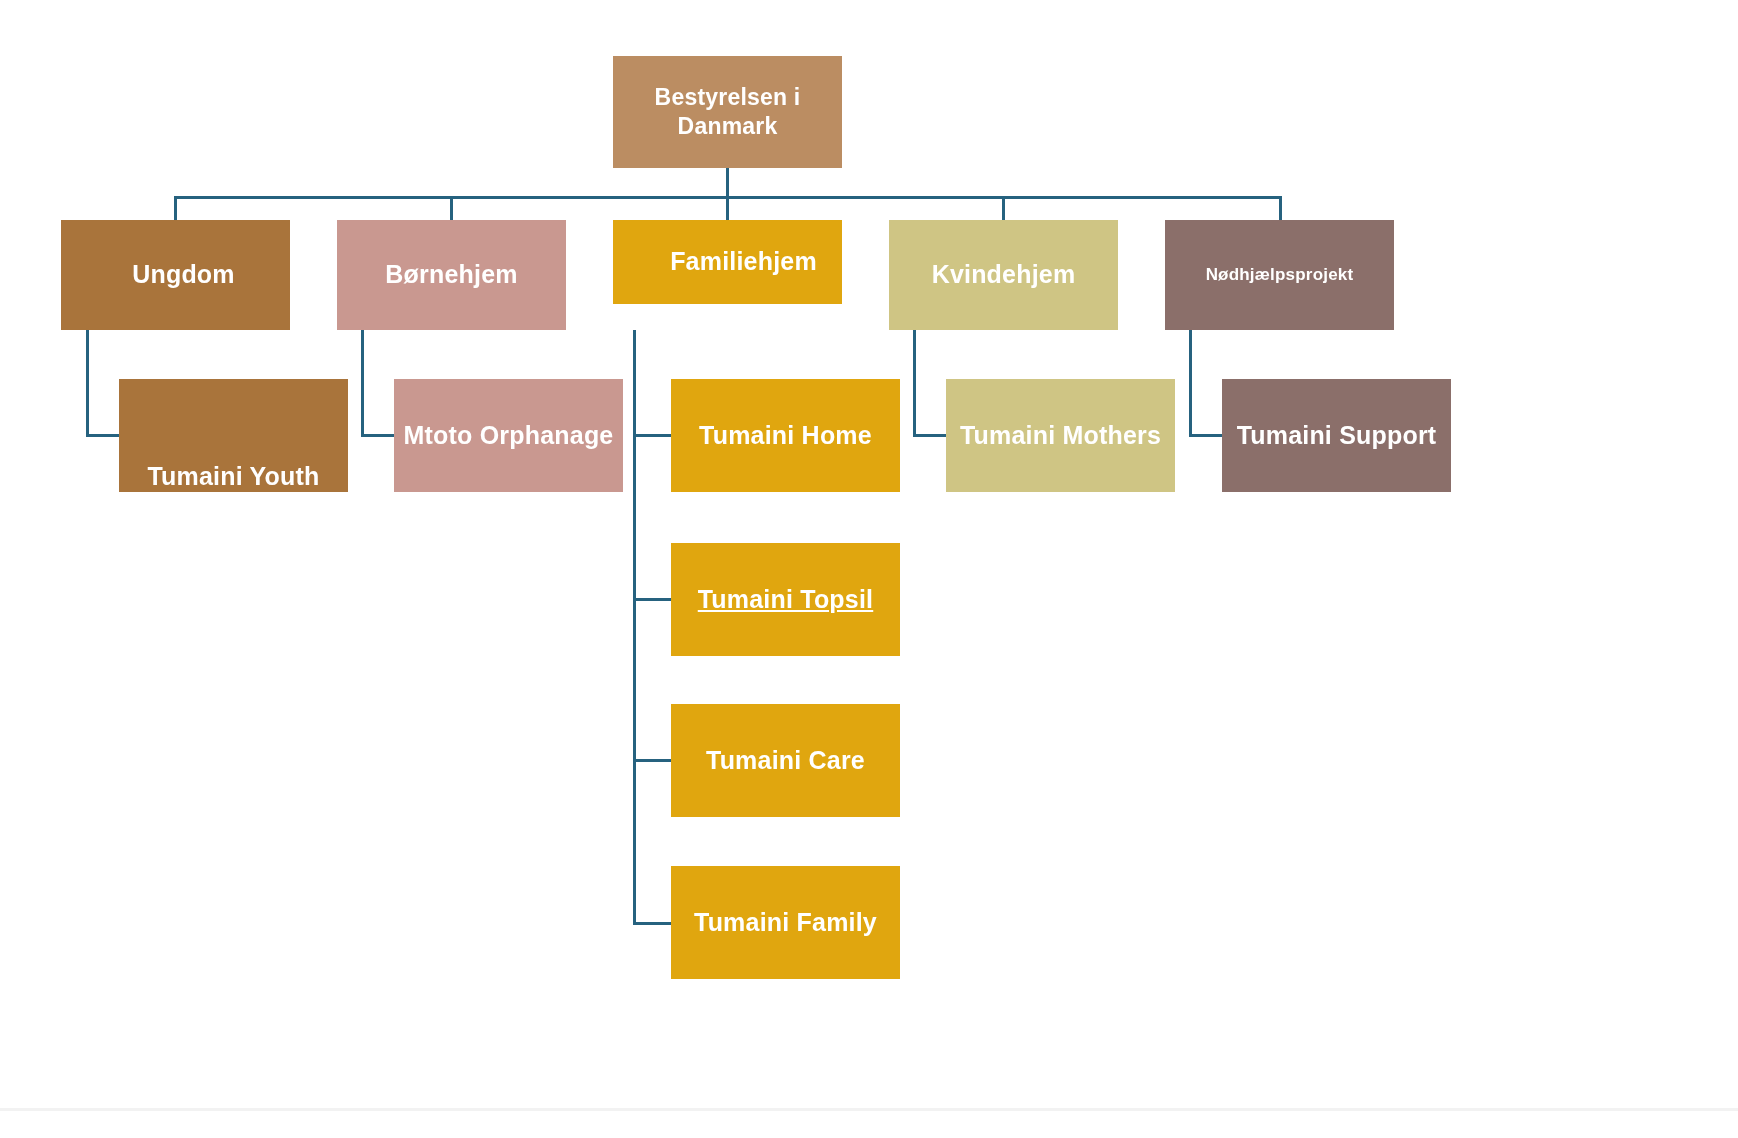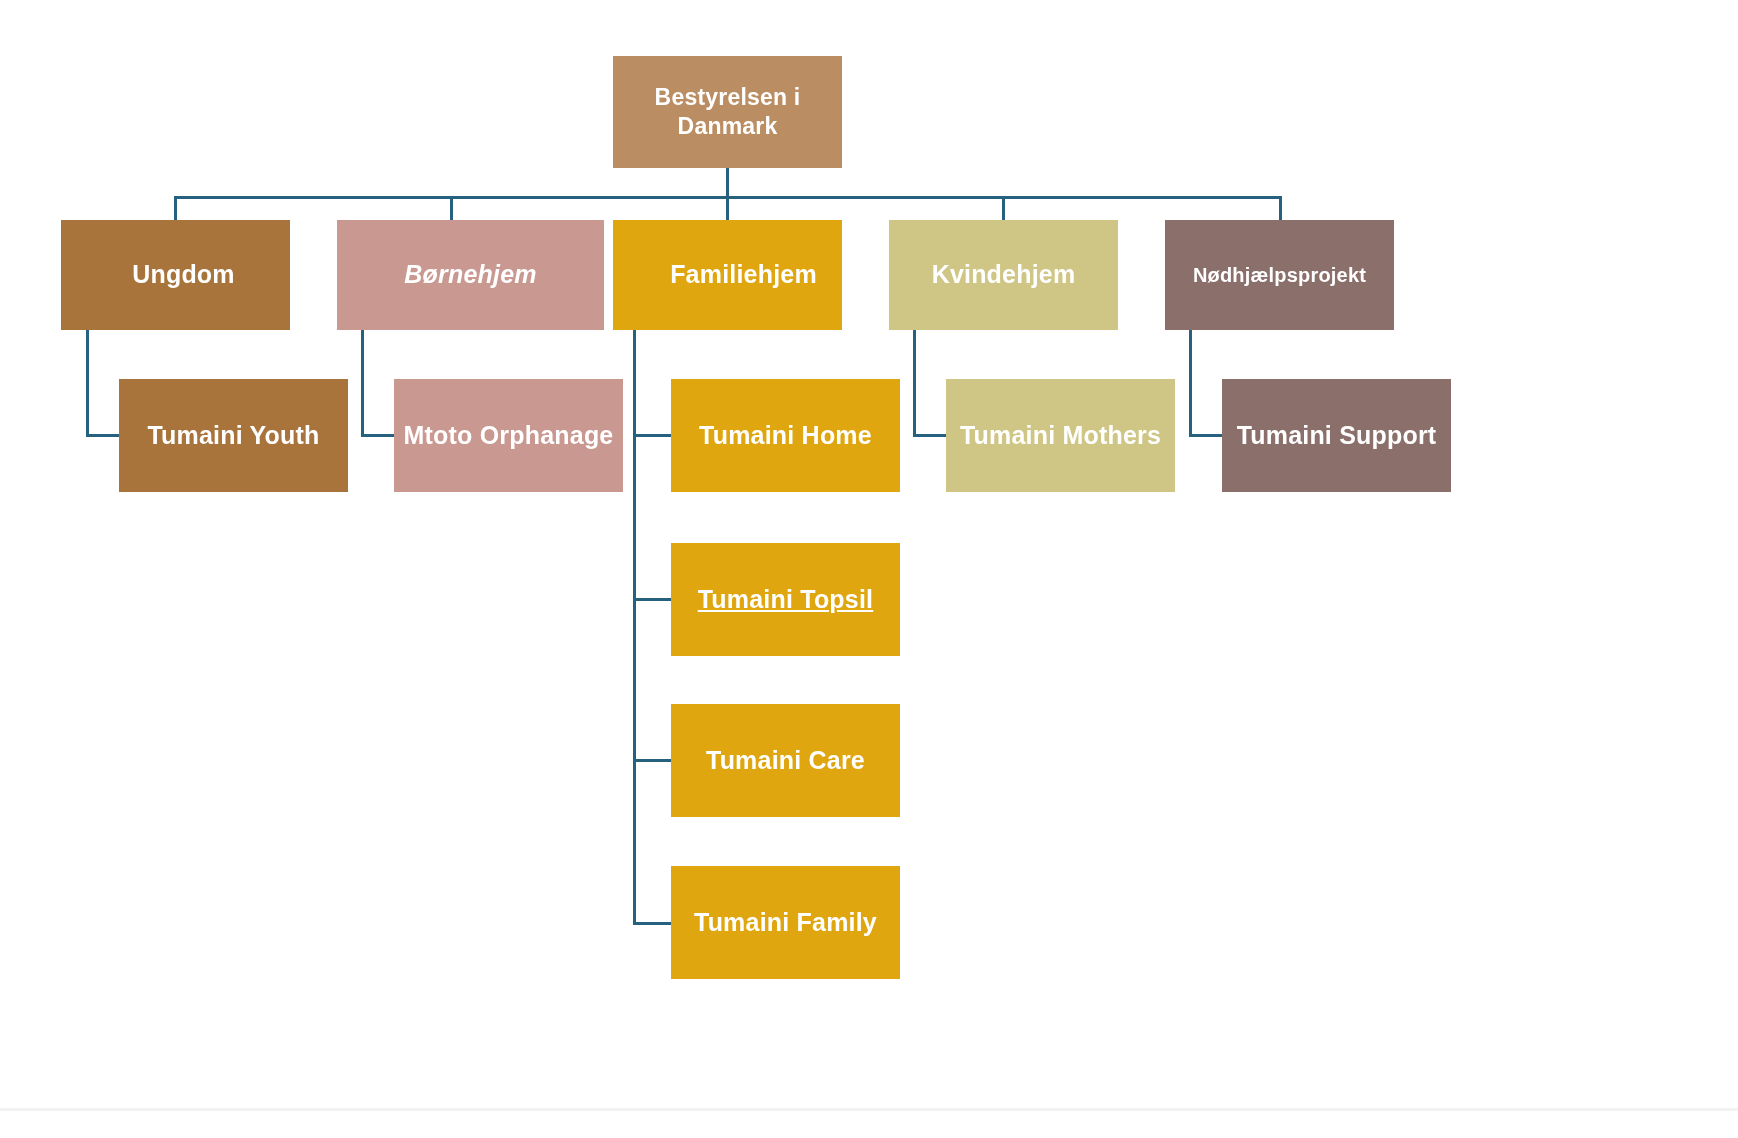--- a/index.html
+++ b/index.html
@@ -83,37 +83,37 @@
   <div class="conn conn-h" style="left:1189px; top:434px; width:35px;"></div>
 
   <div class="node wrap" style="left:613px; top:56px; width:229px; height:112px; background:#bb8d62; font-size:23px;justify-content:center;">
     <span>Bestyrelsen i Danmark</span>
   </div>
 
   <div class="node" style="left:61px; top:220px; width:229px; height:110px; background:#a9743b; font-size:25px;padding-left:16px;">
     <span>Ungdom</span>
   </div>
 
-  <div class="node" style="left:337px; top:220px; width:267px; height:110px; background:#c99890; font-size:25px;font-style:italic;">
+  <div class="node" style="left:337px; top:220px; width:229px; height:110px; background:#c99890; font-size:25px;">
     <span>Børnehjem</span>
   </div>
 
-  <div class="node" style="left:613px; top:220px; width:229px; height:110px; background:#e0a60f; font-size:25px;padding-left:32px;">
+  <div class="node" style="left:613px; top:220px; width:229px; height:84px; background:#e0a60f; font-size:25px;padding-left:32px;">
     <span>Familiehjem</span>
   </div>
 
   <div class="node" style="left:889px; top:220px; width:229px; height:110px; background:#cfc584; font-size:25px;text-align:right;">
     <span>Kvindehjem</span>
   </div>
 
-  <div class="node" style="left:1165px; top:220px; width:229px; height:110px; background:#8b6f6a; font-size:20px;">
+  <div class="node" style="left:1165px; top:220px; width:229px; height:110px; background:#8b6f6a; font-size:17px;">
     <span>Nødhjælpsprojekt</span>
   </div>
 
-  <div class="node" style="left:119px; top:379px; width:229px; height:113px; background:#a9743b; font-size:25px;">
+  <div class="node" style="left:119px; top:379px; width:229px; height:113px; background:#a9743b; font-size:25px;align-items:flex-end;">
     <span>Tumaini Youth</span>
   </div>
 
   <div class="node" style="left:394px; top:379px; width:229px; height:113px; background:#c99890; font-size:25px;">
     <span>Mtoto Orphanage</span>
   </div>
 
   <div class="node" style="left:671px; top:379px; width:229px; height:113px; background:#e0a60f; font-size:25px;">
     <span>Tumaini Home</span>
   </div>

